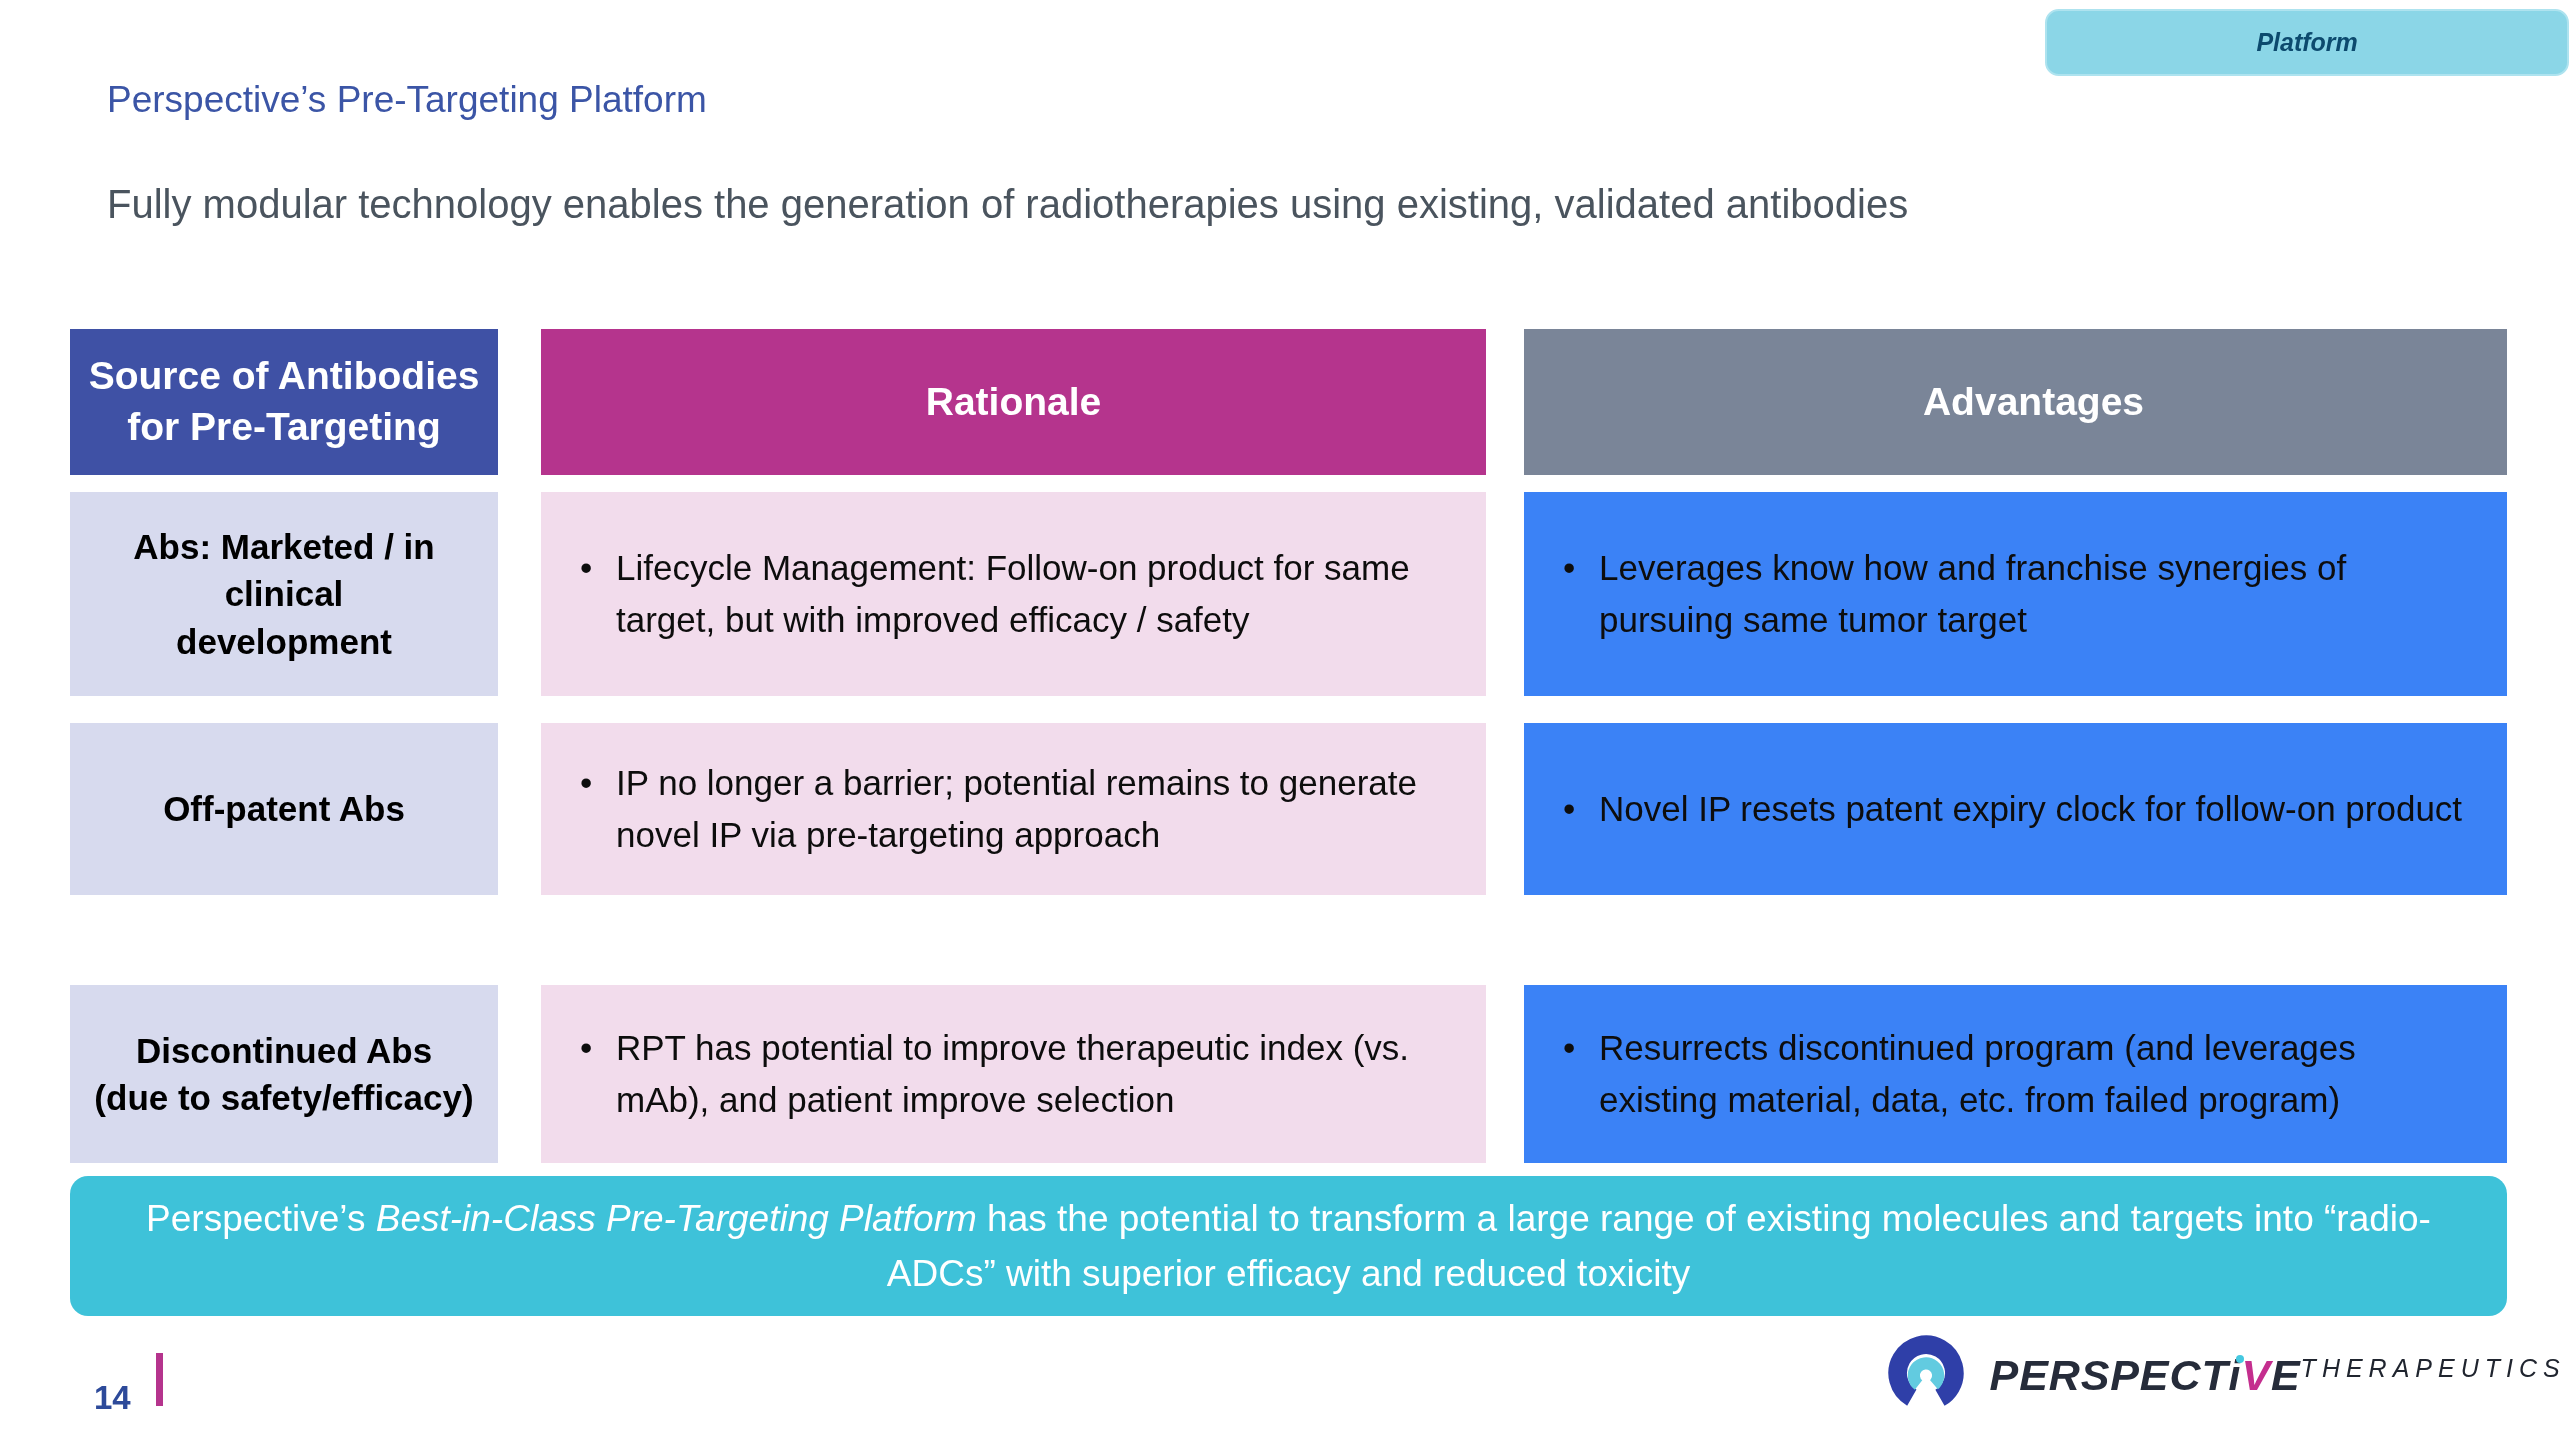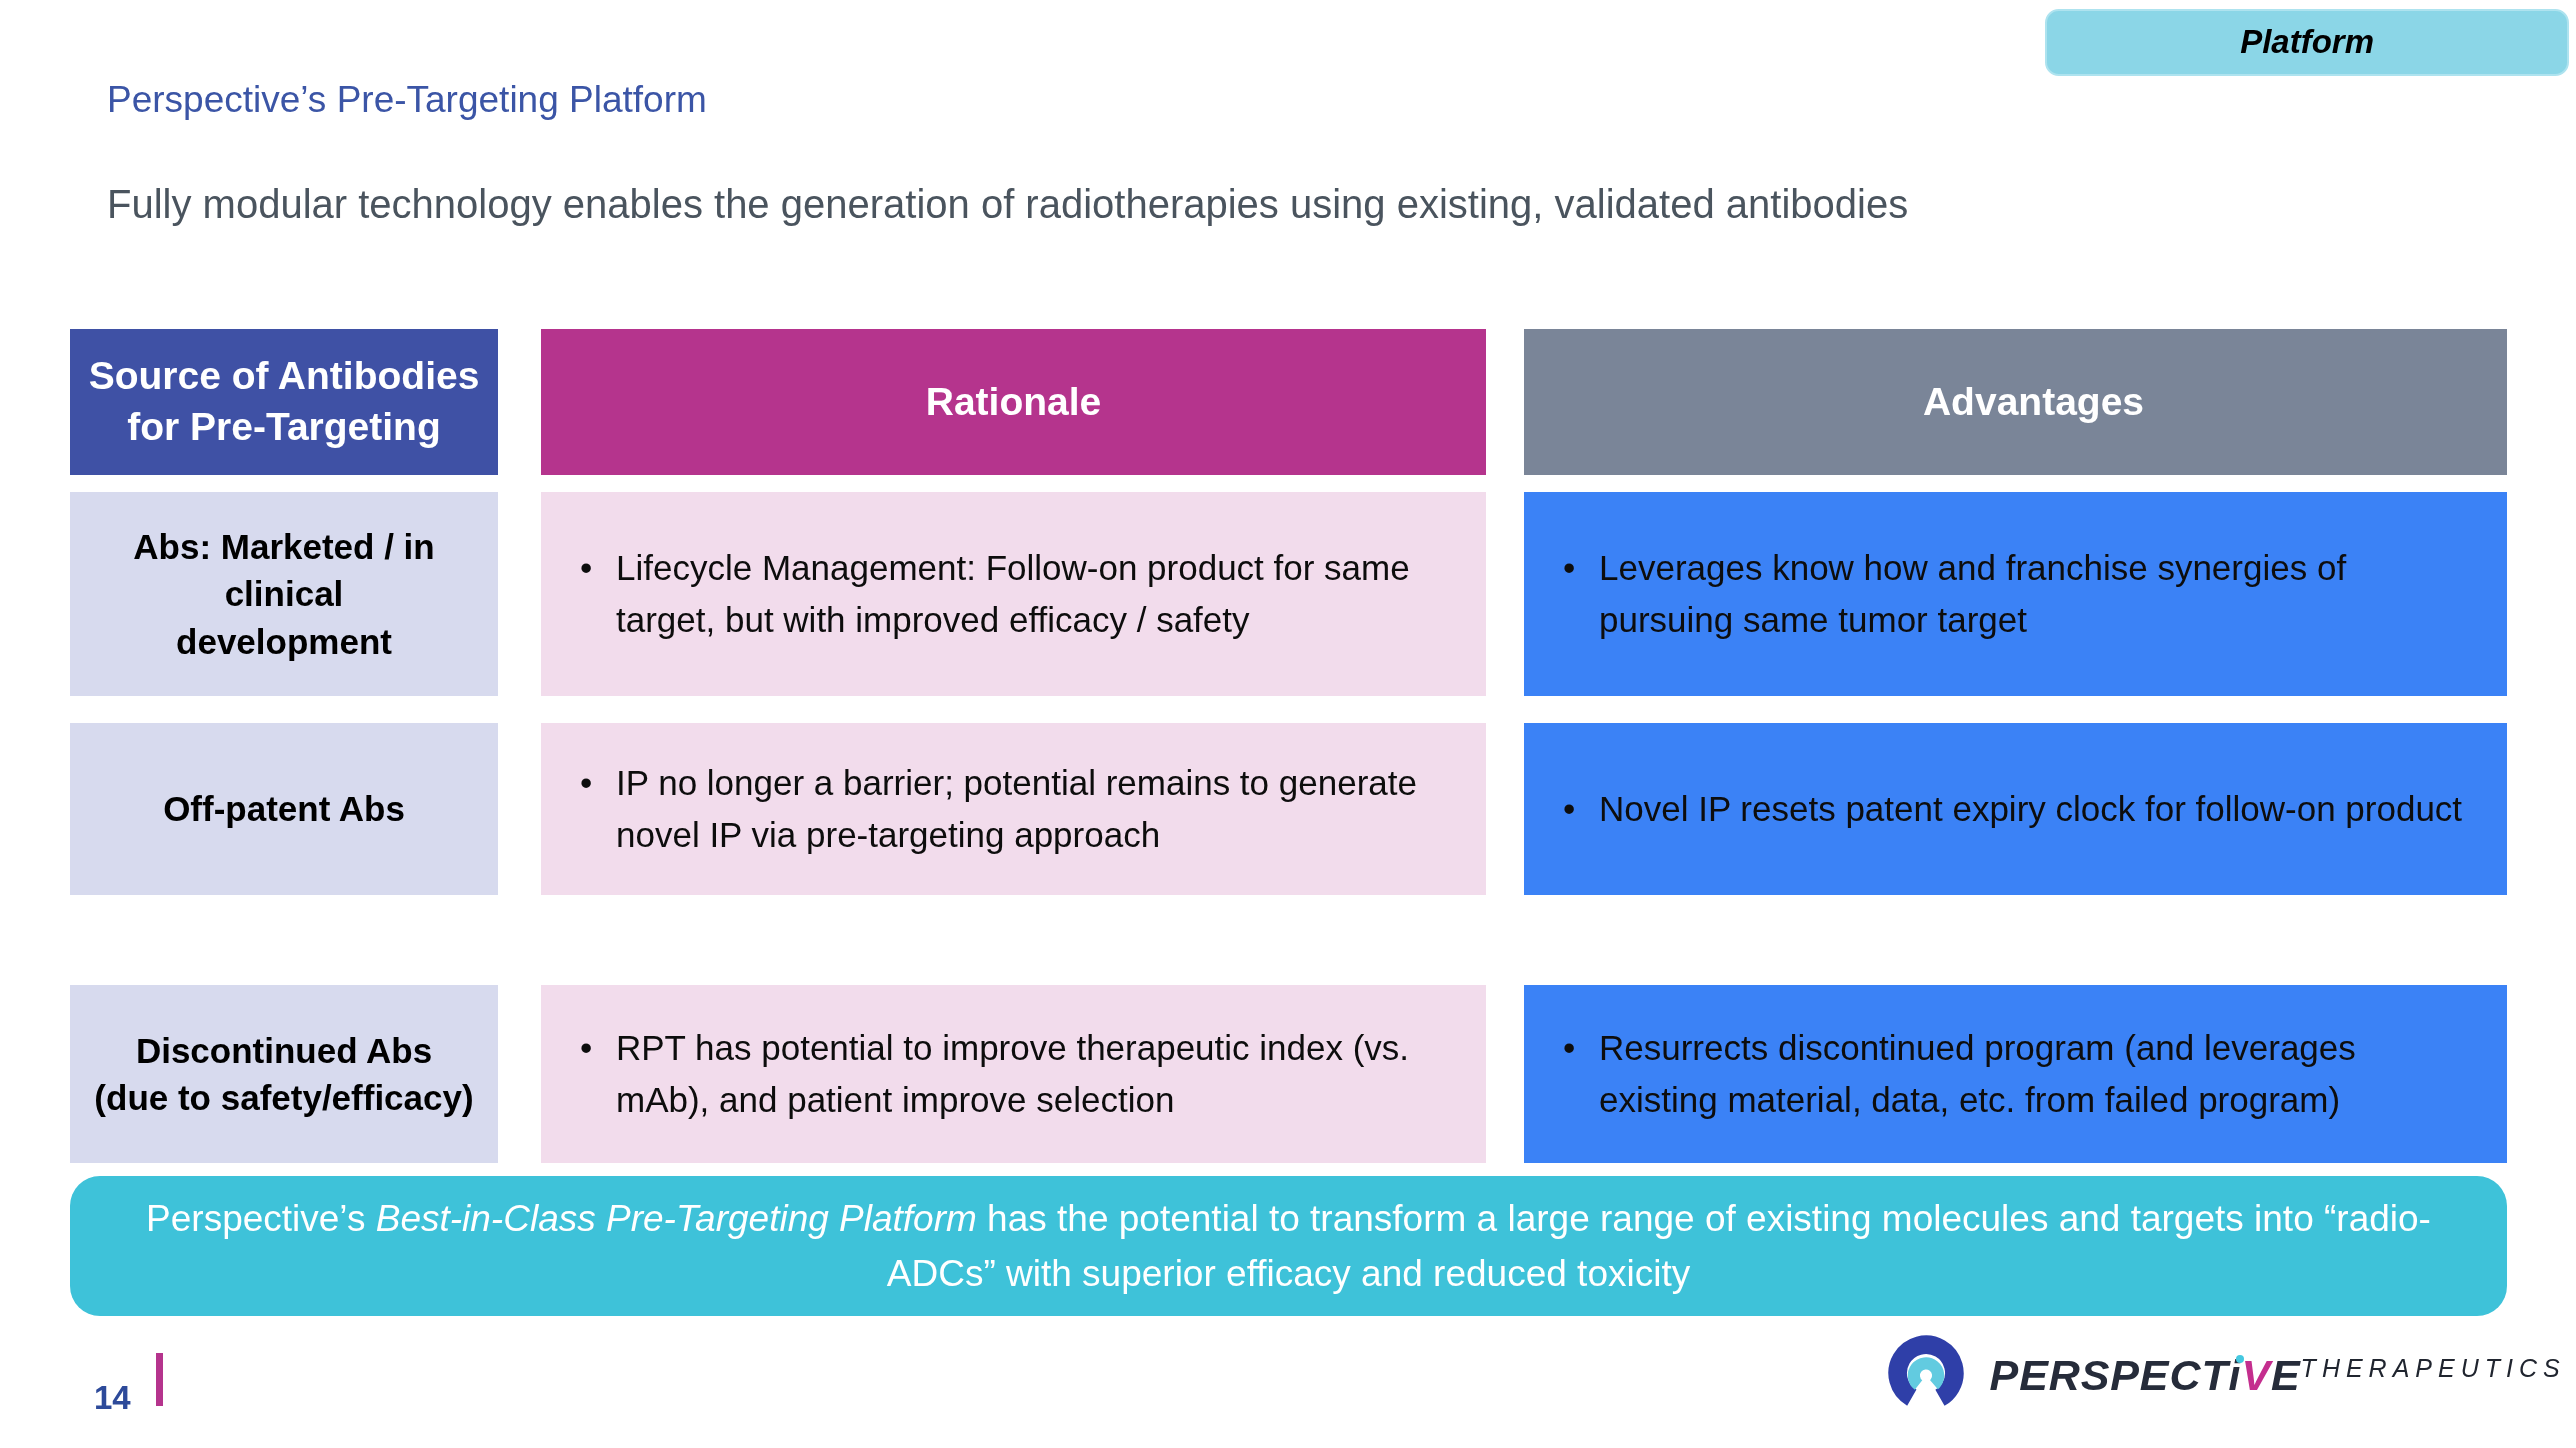--- a/index.html
+++ b/index.html
@@ -14,22 +14,22 @@
   
   .badge{
     position:absolute;
     top:8.6px; right:6.9px;
     width:524px; height:67px;
     background:#8bd6e7;
     border:2.6px solid #aee3ef;
     border-radius:13.7px;
     box-sizing:border-box;
     display:flex; align-items:center; justify-content:center;
-    color:#000000;
-    font-size:33px; font-weight:700; font-style:italic;
+    color:#0c4a6e;
+    font-size:25px; font-weight:700; font-style:italic;
   }
   
   .title{
     position:absolute;
     left:107px; top:79px;
     margin:0;
     color:#3b55a6;
     font-size:37px;
     font-weight:500;
     letter-spacing:0;
@@ -87,21 +87,21 @@
     content:"\2022";
     flex:0 0 36px;
     font-size:35px;
   }
   
   .banner{
     position:absolute;
     left:70px; top:1176px;
     width:2437px; height:140px;
     background:#3ec2d9;
-    border-radius:30px;
+    border-radius:18px;
     box-sizing:border-box;
     display:flex; align-items:center;
     padding:0 60px;
   }
   .banner p{
     width:100%;
     margin:0;
     text-align:center;
     color:#ffffff;
     font-size:37px;

